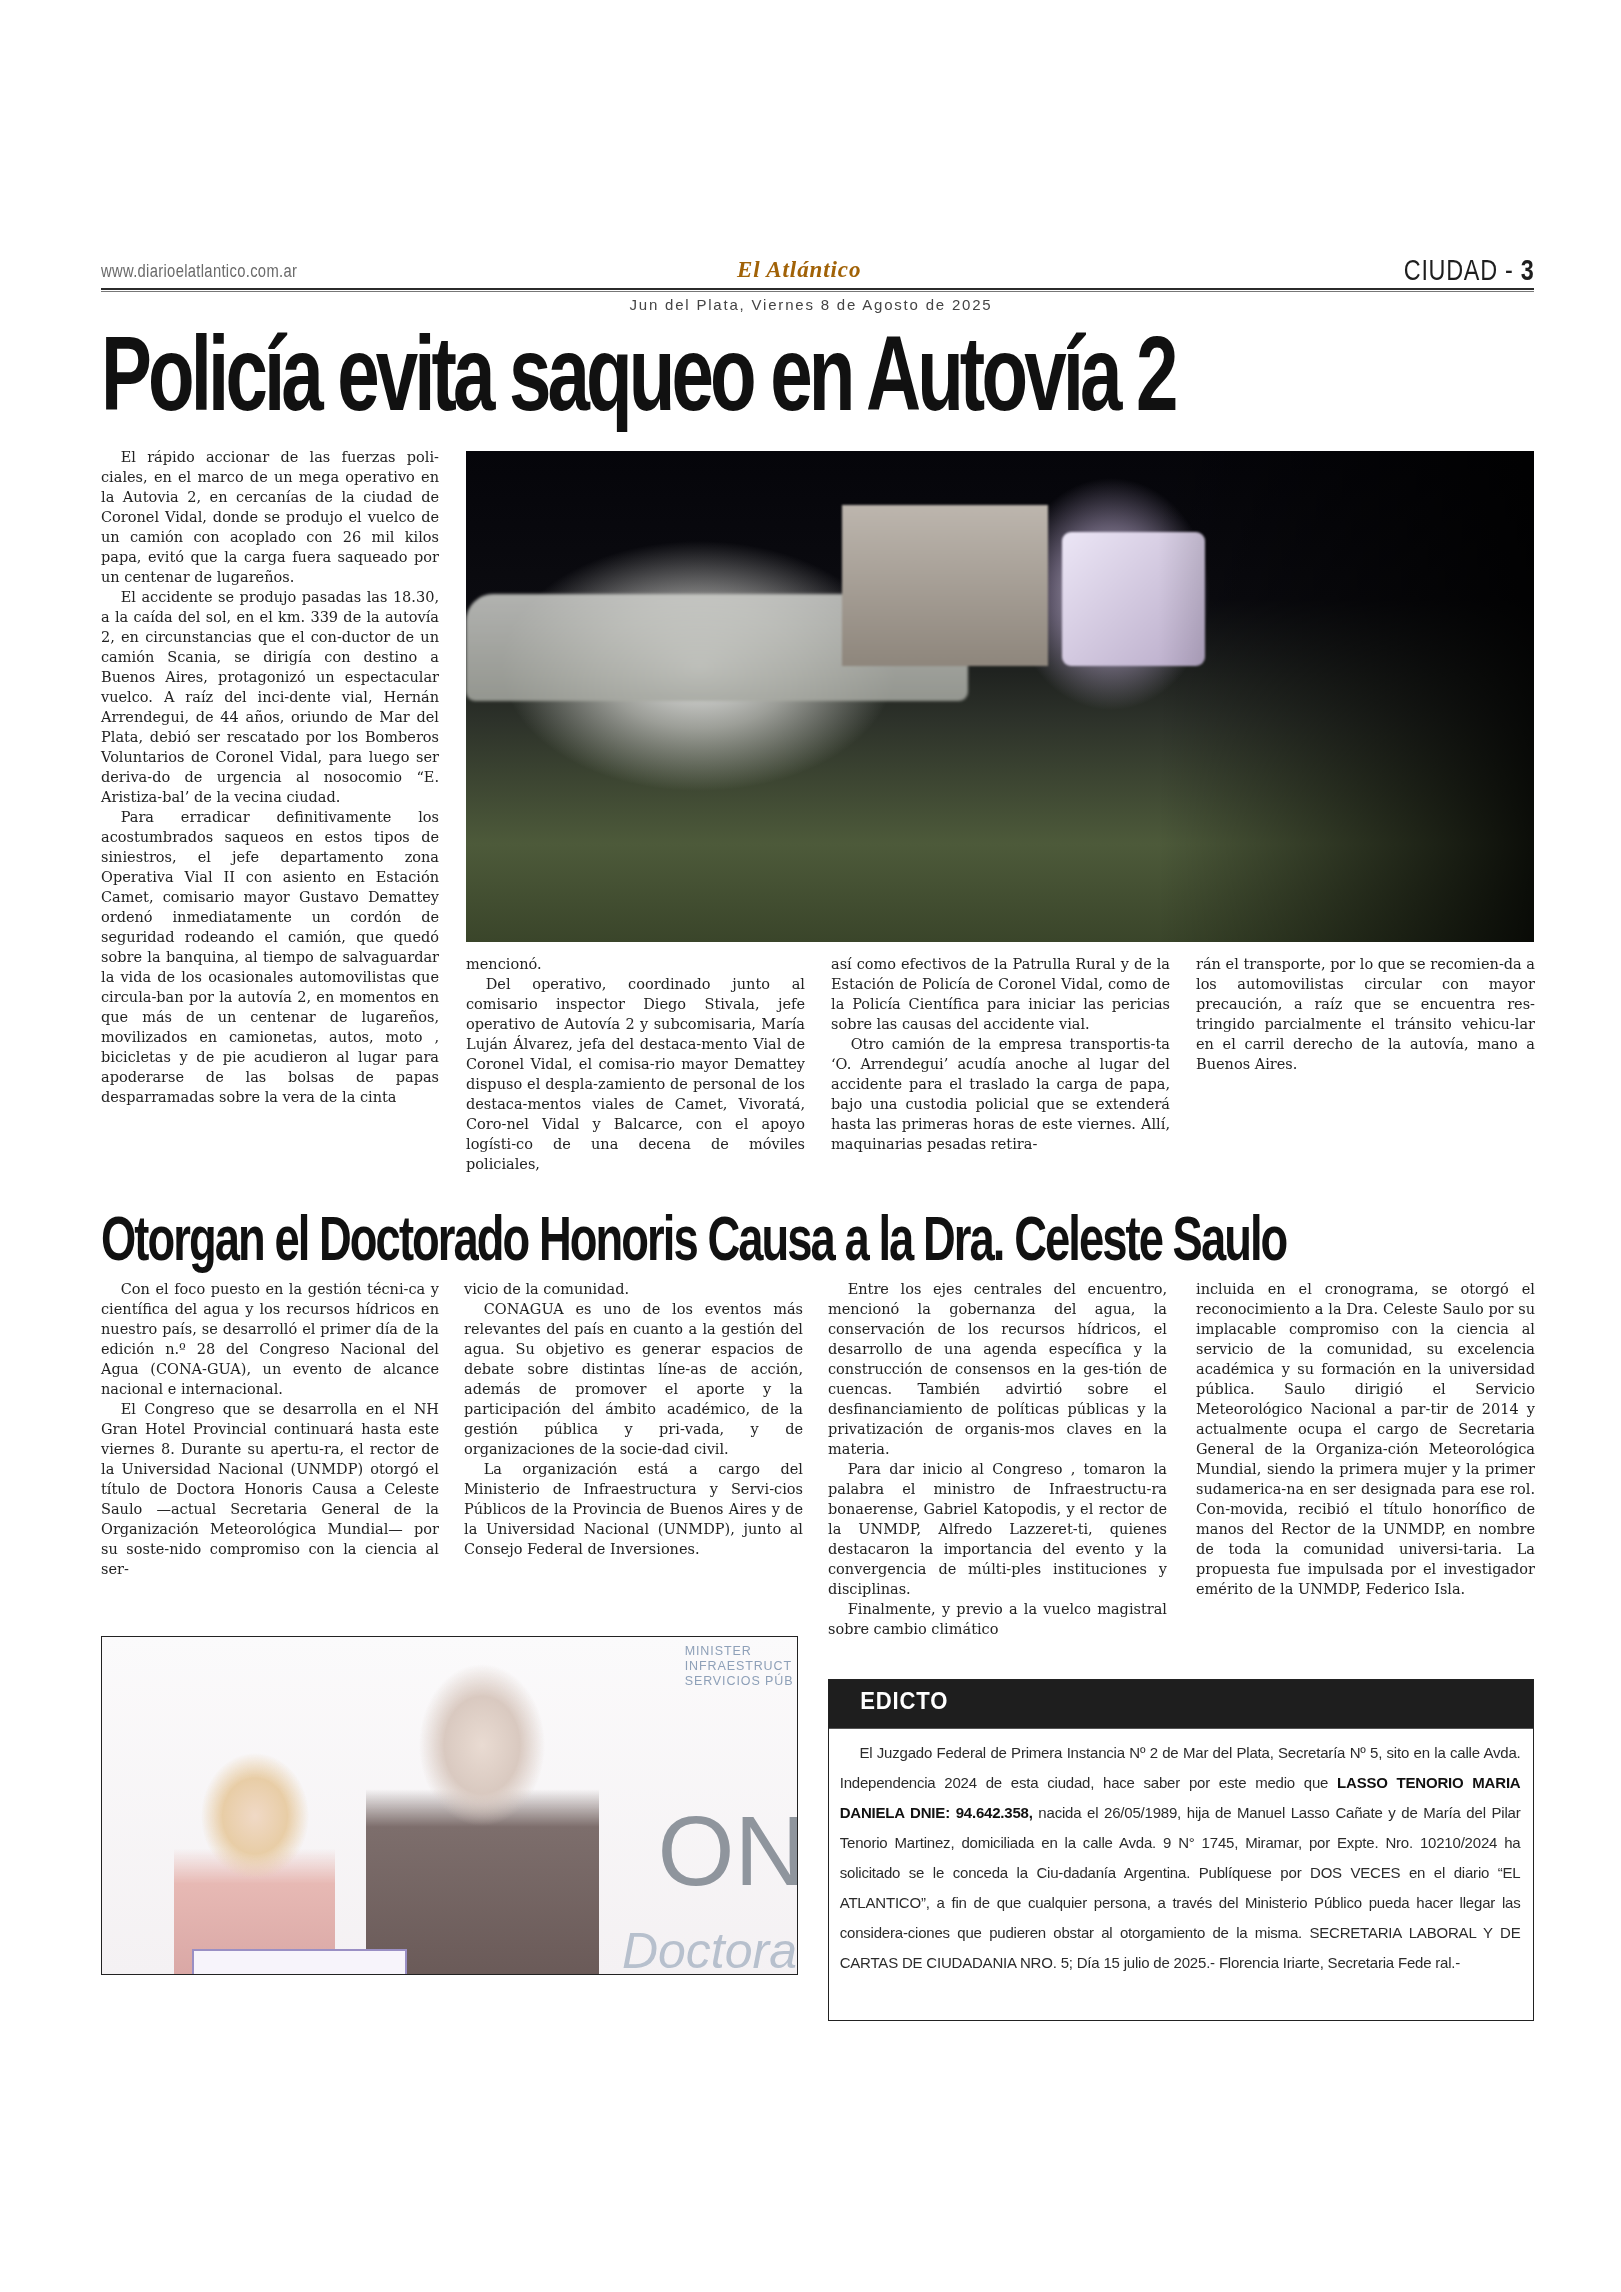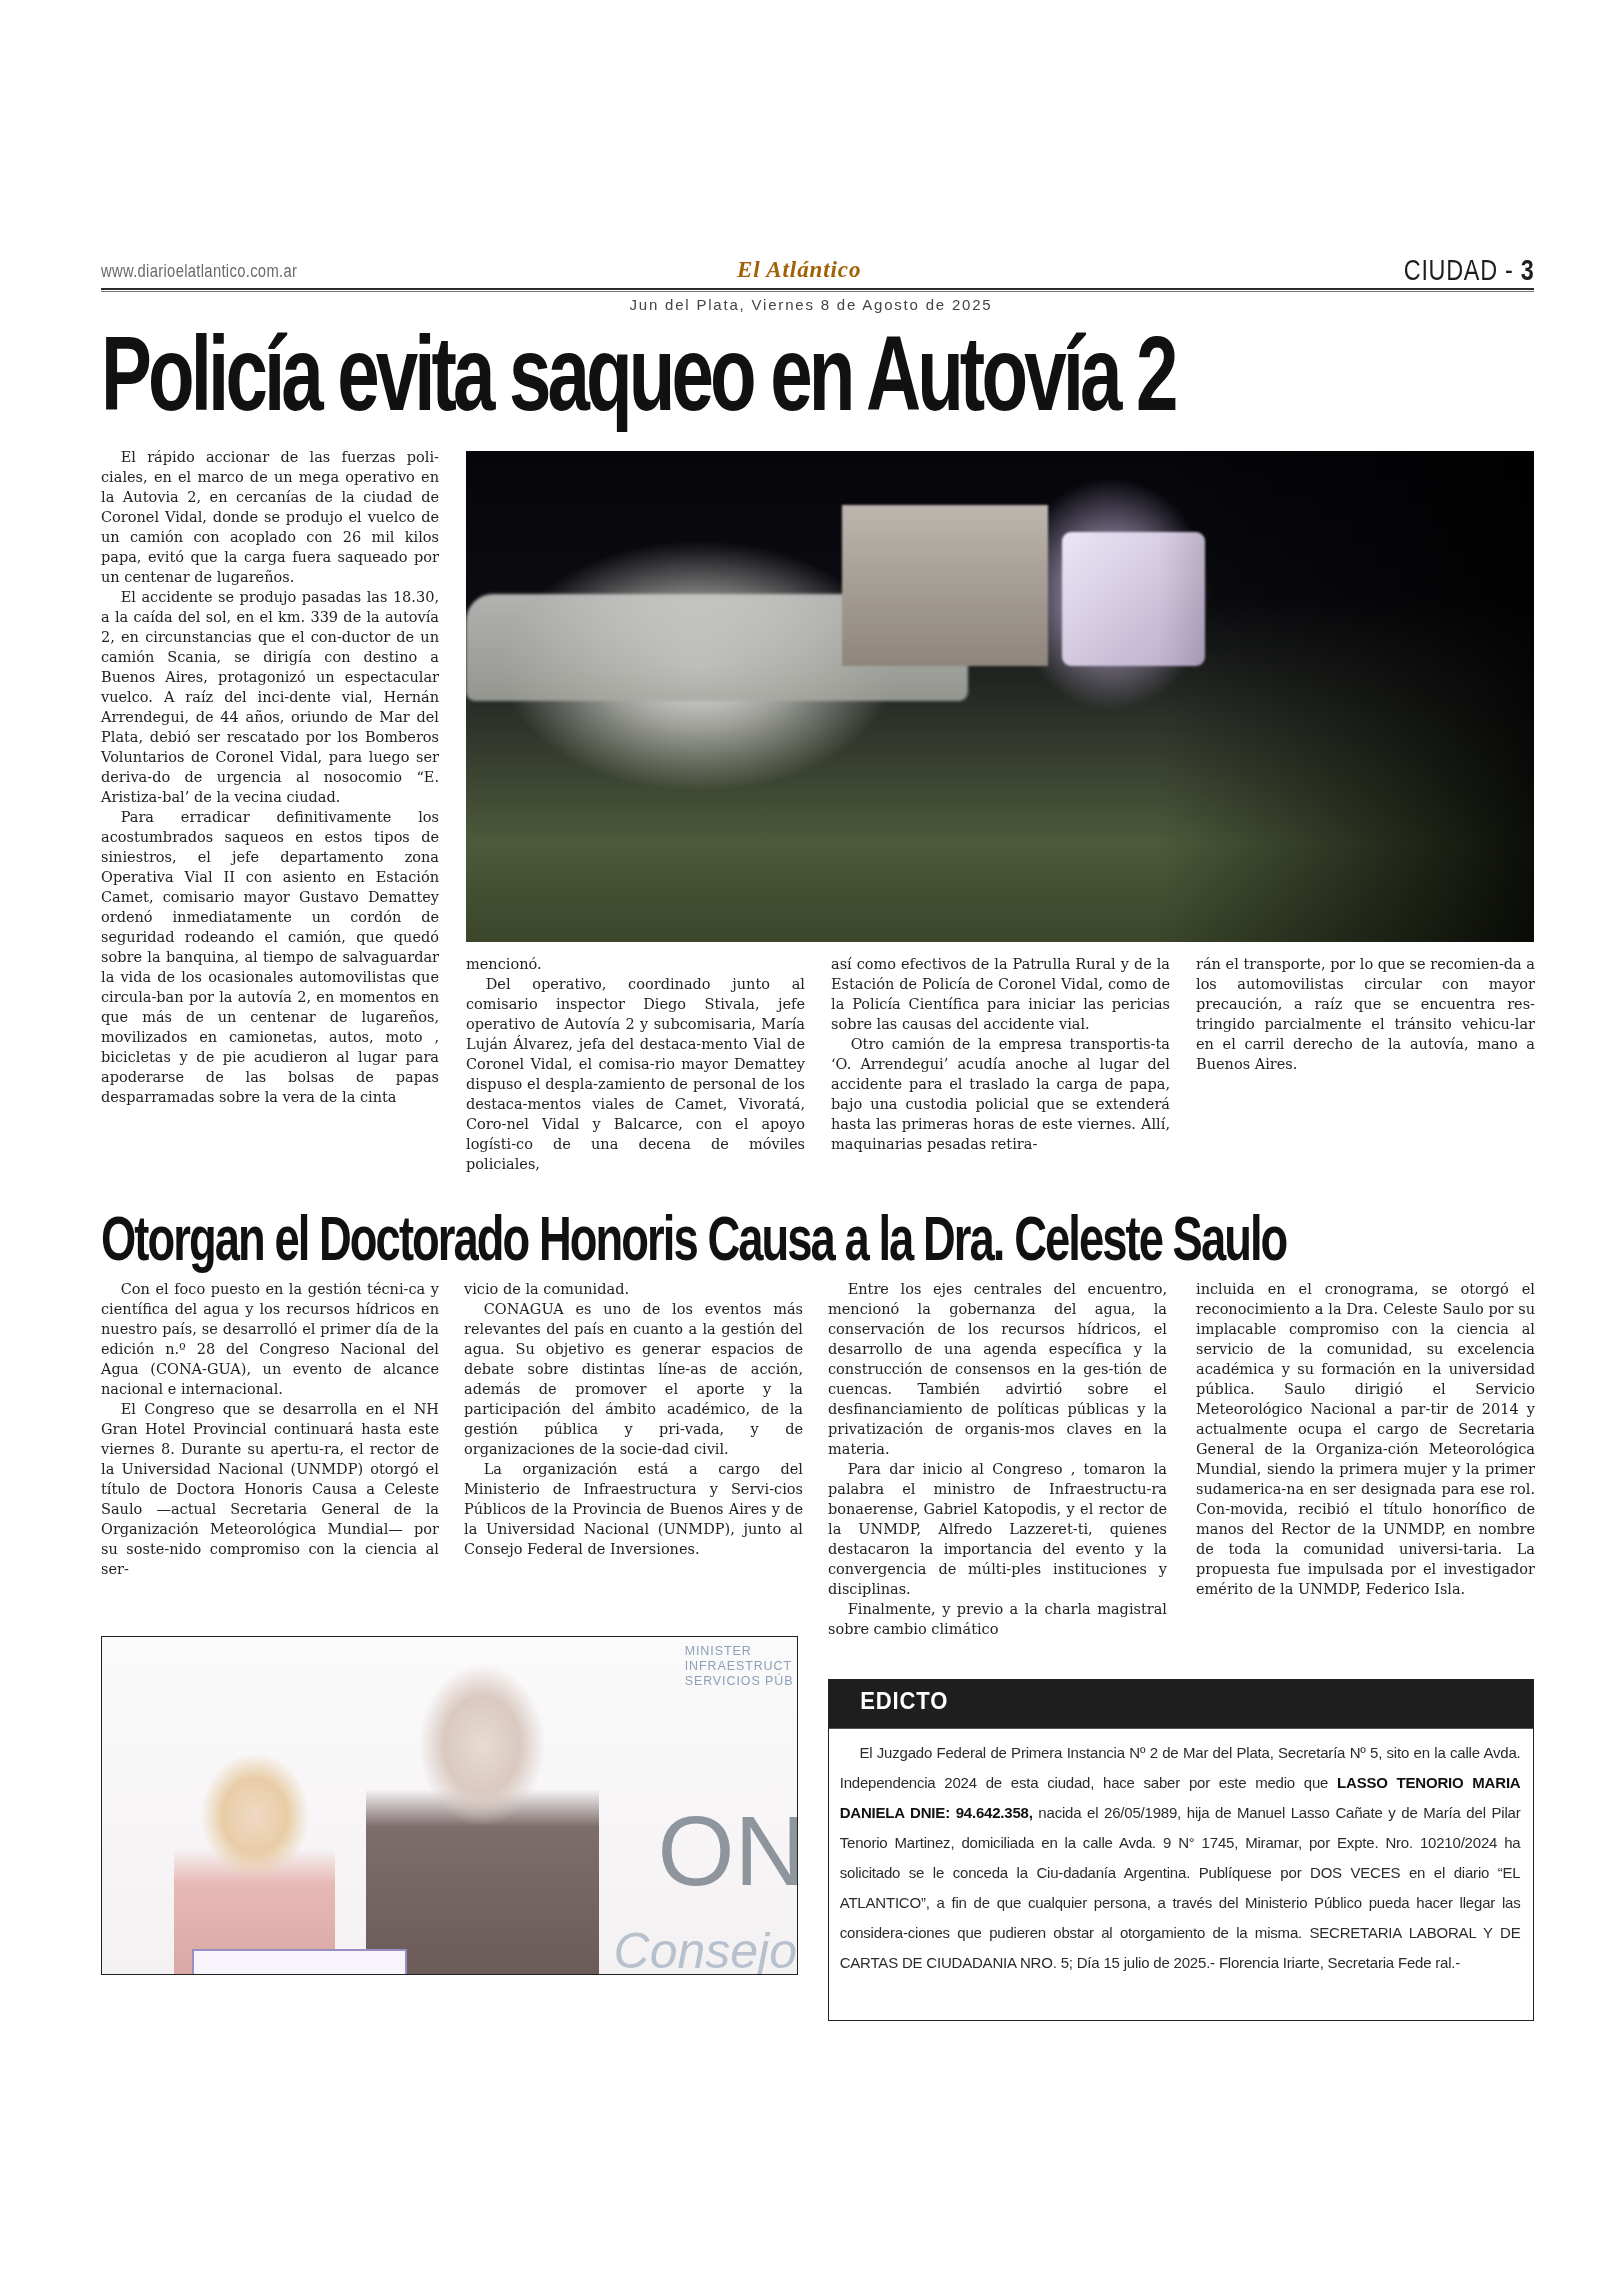--- a/index.html
+++ b/index.html
@@ -93,34 +93,34 @@
   <p>El Congreso que se desarrolla en el NH Gran Hotel Provincial continuará hasta este viernes 8. Durante su apertu-ra, el rector de la Universidad Nacional (UNMDP) otorgó el título de Doctora Honoris Causa a Celeste Saulo —actual Secretaria General de la Organización Meteorológica Mundial— por su soste-nido compromiso con la ciencia al ser-</p>
 </div>
 <div class="col" style="left:464px; top:1279px; width:339px;">
   <p class="noindent">vicio de la comunidad.</p>
   <p>CONAGUA es uno de los eventos más relevantes del país en cuanto a la gestión del agua. Su objetivo es generar espacios de debate sobre distintas líne-as de acción, además de promover el aporte y la participación del ámbito académico, de la gestión pública y pri-vada, y de organizaciones de la socie-dad civil.</p>
   <p>La organización está a cargo del Ministerio de Infraestructura y Servi-cios Públicos de la Provincia de Buenos Aires y de la Universidad Nacional (UNMDP), junto al Consejo Federal de Inversiones.</p>
 </div>
 <div class="col" style="left:828px; top:1279px; width:339px;">
   <p>Entre los ejes centrales del encuentro, mencionó la gobernanza del agua, la conservación de los recursos hídricos, el desarrollo de una agenda específica y la construcción de consensos en la ges-tión de cuencas. También advirtió sobre el desfinanciamiento de políticas públicas y la privatización de organis-mos claves en la materia.</p>
   <p>Para dar inicio al Congreso , tomaron la palabra el ministro de Infraestructu-ra bonaerense, Gabriel Katopodis, y el rector de la UNMDP, Alfredo Lazzeret-ti, quienes destacaron la importancia del evento y la convergencia de múlti-ples instituciones y disciplinas.</p>
-  <p>Finalmente, y previo a la charla magistral sobre cambio climático</p>
+  <p>Finalmente, y previo a la vuelco magistral sobre cambio climático</p>
 </div>
 <div class="col" style="left:1196px; top:1279px; width:339px;">
   <p class="noindent">incluida en el cronograma, se otorgó el reconocimiento a la Dra. Celeste Saulo por su implacable compromiso con la ciencia al servicio de la comunidad, su excelencia académica y su formación en la universidad pública. Saulo dirigió el Servicio Meteorológico Nacional a par-tir de 2014 y actualmente ocupa el cargo de Secretaria General de la Organiza-ción Meteorológica Mundial, siendo la primera mujer y la primer sudamerica-na en ser designada para ese rol. Con-movida, recibió el título honorífico de manos del Rector de la UNMDP, en nombre de toda la comunidad universi-taria. La propuesta fue impulsada por el investigador emérito de la UNMDP, Federico Isla.</p>
 </div>
 
 <div class="photo photo-ceremony" title="Celeste Saulo junto al rector de la UNMDP durante la entrega del título">
   <div class="banner-text">
     <div>MINISTER</div>
     <div>INFRAESTRUCT</div>
     <div>SERVICIOS PÚB</div>
   </div>
   <div class="banner-big">ON</div>
-  <div class="banner-script">Consejo</div>
+  <div class="banner-script">Doctora</div>
   <div class="person-woman"></div>
   <div class="person-man"></div>
   <div class="diploma"></div>
 </div>
 
 <div class="edicto">
   <div class="edicto-title-bar">
     <span class="edicto-title">EDICTO</span>
   </div>
   <div class="edicto-body">

